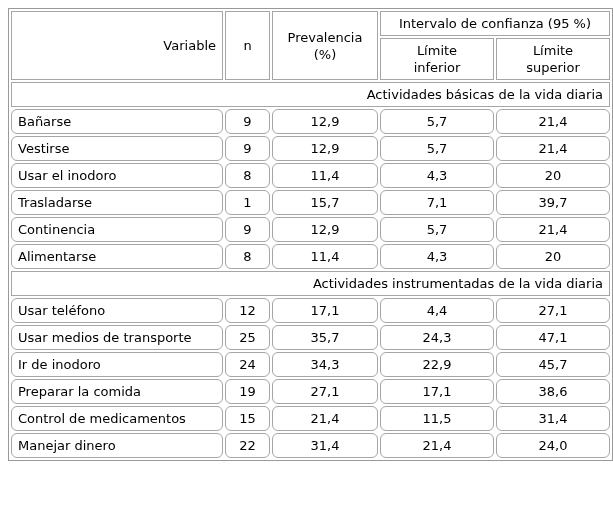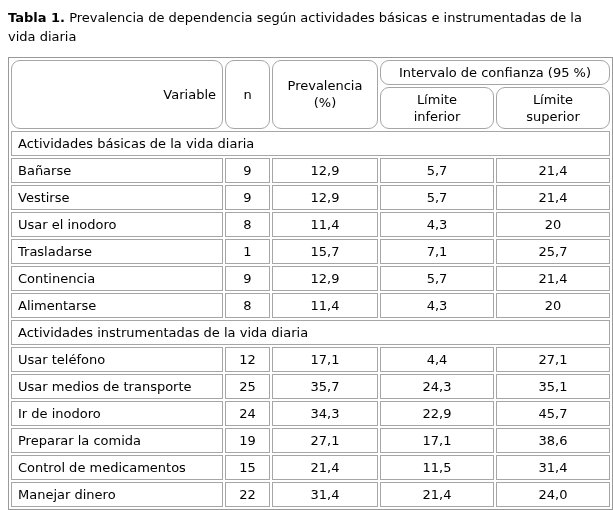--- a/index.html
+++ b/index.html
@@ -37,35 +37,34 @@
     width: 597px;
   }
   td, th {
     border: 1px solid var(--cell-border);
     padding: 3px 6px;
     font-weight: normal;
     vertical-align: middle;
     line-height: 17px;
     overflow: hidden;
   }
-  th { text-align: center; border-radius: 9px; }
+  th { text-align: center; }
   th.var-head { text-align: right; }
   .pre-line { white-space: pre-line; }
   td.num { text-align: center; }
-  td.section-cell { text-align: left; }
-  tr.body-row td { height: 25px; }
+  td.section-cell { text-align: right; }
+  tr.body-row td { height: 25px; border-radius: 6px; }
   tr.head-row-1 th { height: 24px; }
   tr.head-row-2 th { height: 40px; margin-top: 12px; }
 </style>
 </head>
 <body>
 
 <div class="page">
 
-  <p class="title"><b>Tabla 1.</b><span> Prevalencia de dependencia según actividades básicas e instrumentadas de la vida diaria</span></p>
 
   <table class="data-table">
     <colgroup>
       <col style="width:212px">
       <col style="width:45px">
       <col style="width:106px">
       <col style="width:114px">
       <col style="width:114px">
     </colgroup>
     <thead>
@@ -107,21 +106,21 @@
           <td class="num">8</td>
           <td class="num">11,4</td>
           <td class="num">4,3</td>
           <td class="num">20</td>
         </tr>
         <tr class="body-row">
           <td>Trasladarse</td>
           <td class="num">1</td>
           <td class="num">15,7</td>
           <td class="num">7,1</td>
-          <td class="num">25,7</td>
+          <td class="num">39,7</td>
         </tr>
         <tr class="body-row">
           <td>Continencia</td>
           <td class="num">9</td>
           <td class="num">12,9</td>
           <td class="num">5,7</td>
           <td class="num">21,4</td>
         </tr>
         <tr class="body-row">
           <td>Alimentarse</td>
@@ -138,21 +137,21 @@
           <td class="num">12</td>
           <td class="num">17,1</td>
           <td class="num">4,4</td>
           <td class="num">27,1</td>
         </tr>
         <tr class="body-row">
           <td>Usar medios de transporte</td>
           <td class="num">25</td>
           <td class="num">35,7</td>
           <td class="num">24,3</td>
-          <td class="num">35,1</td>
+          <td class="num">47,1</td>
         </tr>
         <tr class="body-row">
           <td>Ir de inodoro</td>
           <td class="num">24</td>
           <td class="num">34,3</td>
           <td class="num">22,9</td>
           <td class="num">45,7</td>
         </tr>
         <tr class="body-row">
           <td>Preparar la comida</td>

